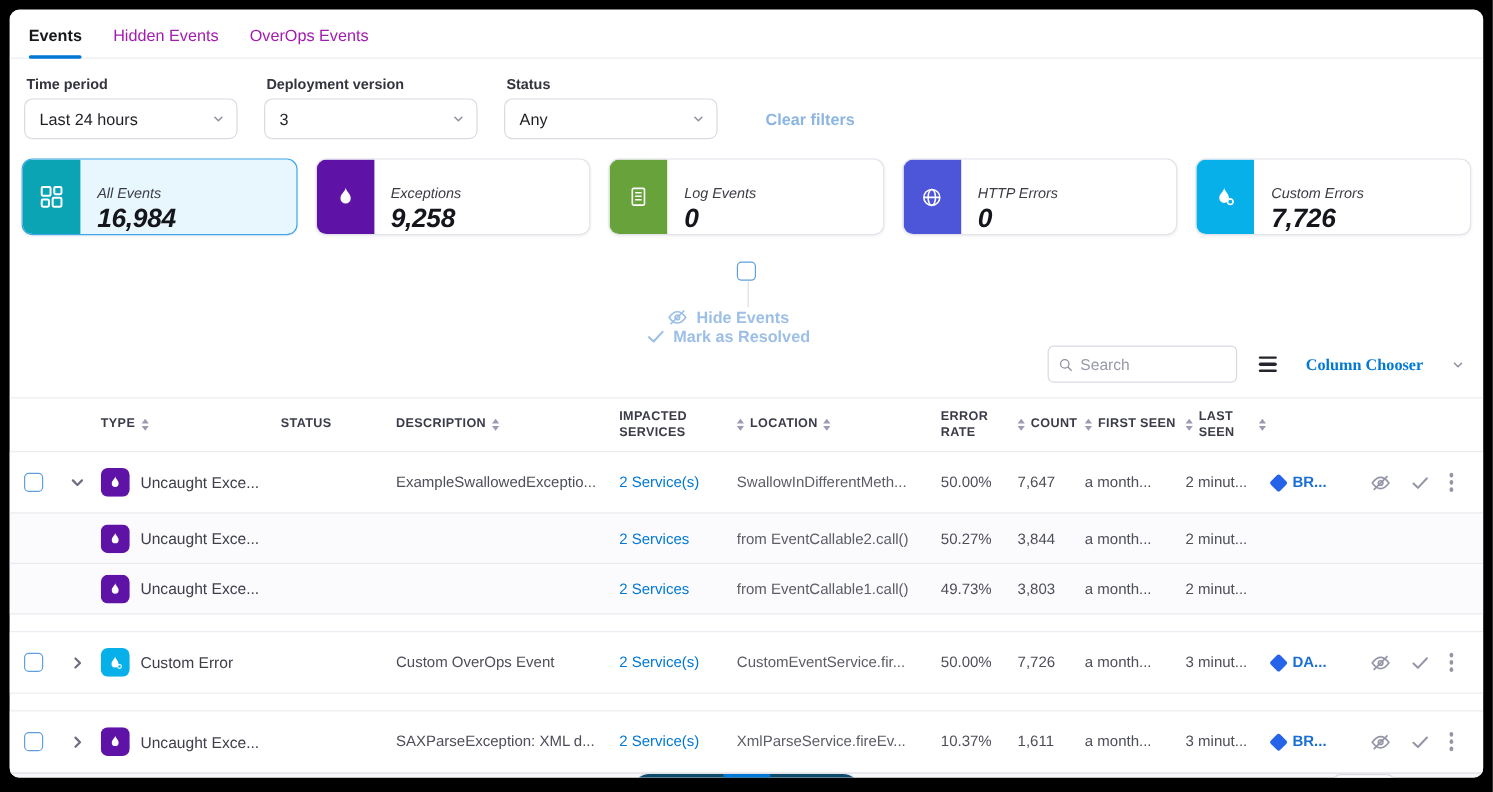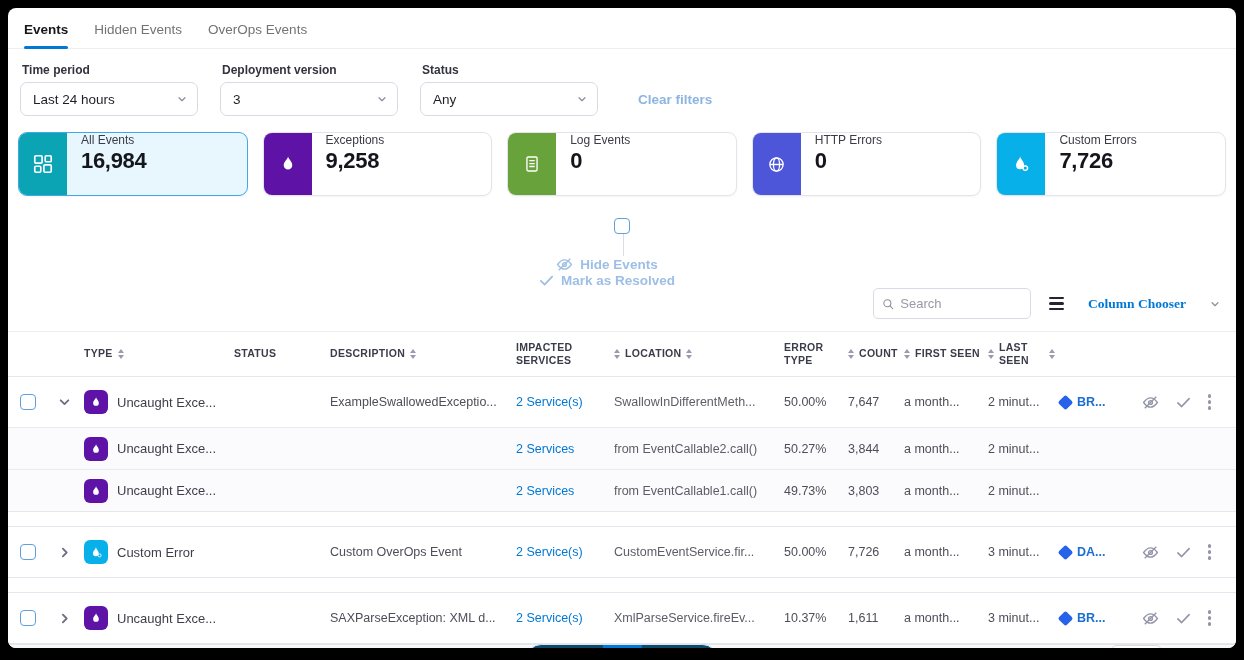--- a/index.html
+++ b/index.html
@@ -3,39 +3,39 @@
 <meta charset="utf-8">
 <style>
   * { margin:0; padding:0; box-sizing:border-box; }
   html,body { width:1244px; height:660px; }
   body { background:#000; font-family:"Liberation Sans","DejaVu Sans",sans-serif; }
   .frame { width:1244px; height:660px; padding:8px 8px 12px 8px; }
   .app { background:#fff; border-radius:8px; width:100%; height:100%; overflow:hidden; display:flex; flex-direction:column; }
 
   
   .tabbar { display:flex; gap:26px; padding:14px 16px 0 16px; border-bottom:1px solid #eceef2; }
-  .tab { font-size:13.5px; color:#737373; padding-bottom:11px; cursor:pointer; position:relative; }
+  .tab { font-size:13.5px; color:#a21caf; padding-bottom:11px; cursor:pointer; position:relative; }
   .tab.active { color:#17181c; font-weight:bold; }
   .tab.active::after { content:""; position:absolute; left:0; right:0; bottom:-1px; height:3px; background:#0278d5; border-radius:2px; }
 
   
   .filters { display:flex; align-items:flex-end; gap:22px; padding:14px 16px 12px 12px; }
   .filter { display:flex; flex-direction:column; gap:5px; }
   .filter-label { font-size:12px; color:#33343d; font-weight:bold; padding-left:2px; }
   .select { width:178px; height:34px; border:1px solid #d9dae3; border-radius:7px; background:#fff;
             display:flex; align-items:center; justify-content:space-between; padding:0 10px 0 12px;
             font-size:13.5px; color:#1f2026; }
   .chev { width:10px; height:10px; stroke:#9head; }
   .chev polyline { fill:none; stroke:#9092a2; stroke-width:1.6; stroke-linecap:round; stroke-linejoin:round; }
   .clear-filters { font-size:13.5px; font-weight:bold; color:#8cb5e2; margin:0 0 9px 18px; cursor:pointer; }
 
   
   .cards { display:flex; gap:15px; padding:4px 10px 14px 10px; }
   .card { flex:1; height:64px; background:#fff; border:1px solid #e3e4eb; border-radius:9px;
-          display:flex; align-items:flex-start; overflow:hidden; cursor:pointer; box-shadow:0 1px 2px rgba(30,30,60,.05); }
+          display:flex; align-items:flex-end; overflow:hidden; cursor:pointer; box-shadow:0 1px 2px rgba(30,30,60,.05);font-style:italic; }
   .card.selected { background:#e8f7fe; border:1.5px solid #41a7e8; }
   .card-icon { width:48px; height:100%; flex:0 0 48px; display:flex; align-items:center; justify-content:center; }
   .card-body { padding-left:14px; display:flex; flex-direction:column; gap:1px; }
   .card-label { font-size:12px; color:#3a3b45; }
   .card-value { font-size:22px; font-weight:bold; color:#15161c; letter-spacing:-0.3px; }
 
   
   .toolbar { display:flex; align-items:center; padding:8px 16px 12px 16px;flex-direction:column; }
   .checkbox { width:16px; height:16px; border:1.7px solid #5f9fdd; border-radius:4px; background:#fff; cursor:pointer; flex:0 0 16px; }
   .vdiv { width:1px; height:22px; background:#dcdde4; margin:0 16px 0 18px; }
@@ -275,21 +275,21 @@
               <i class="up"></i>
               <i class="dn"></i>
             </span>
             <span>LOCATION</span>
             <span class="sort">
               <i class="up"></i>
               <i class="dn"></i>
             </span>
           </div>
       <div class="th">
-            <span style="white-space:normal;max-width:40px">ERROR TYPE</span>
+            <span style="white-space:normal;max-width:40px">ERROR RATE</span>
           </div>
       <div class="th">
             <span class="sort" style="margin-left:0">
               <i class="up"></i>
               <i class="dn"></i>
             </span>
             <span>COUNT</span>
           </div>
       <div class="th">
             <span class="sort" style="margin-left:0">

